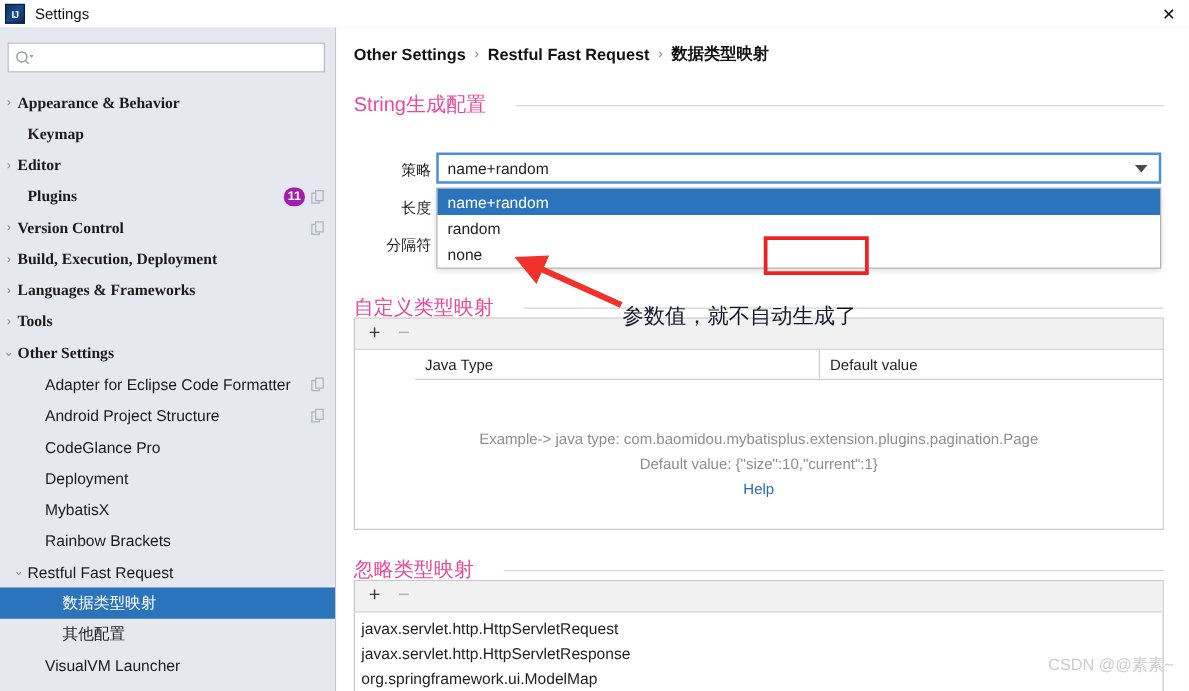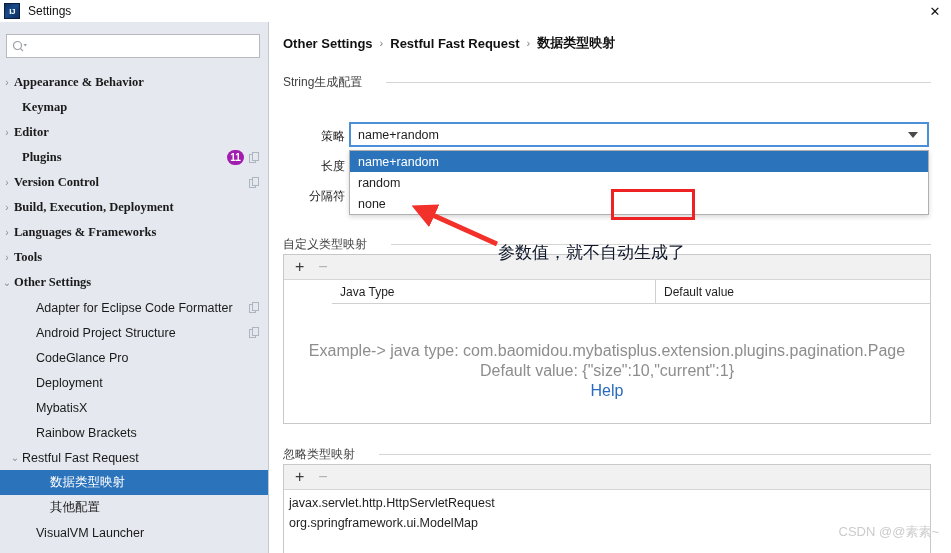--- a/index.html
+++ b/index.html
@@ -194,22 +194,22 @@
     color: #7d7d7d;
     font-weight: normal;
     font-size: 11px;
   }
 
   .section-head {
     position: absolute;
     display: flex;
     align-items: center;
     gap: 24px;
-    font-size: 12px;
-    color: #404040;
+    font-size: 16px;
+    color: #ec4899;
     white-space: nowrap;
   }
   .section-head .rule {
     height: 1px;
     background: #d5d5d5;
   }
 
   
   .form-label {
     position: absolute;
@@ -334,21 +334,21 @@
   }
   .th.first { flex: 0 0 324px; border-right: 1px solid #d0d0d0; }
   .th.second { flex: 1; }
   .table-body {
     position: relative;
     background: #ffffff;
   }
   .empty-help {
     text-align: center;
     color: #8d8d8d;
-    font-size: 16px;
+    font-size: 12px;
     line-height: 20px;
   }
   .empty-help .help-link {
     color: #2a6bbd;
     cursor: pointer;
   }
 
   
   .list-item {
     height: 20px;
@@ -555,19 +555,20 @@
       <span class="rule" style="flex:1;"></span>
     </div>
 
     <div class="panel" style="left:14px; top:442px; width:648px; height:101px;">
       <div class="panel-toolbar">
         <span class="tb-btn">+</span>
         <span class="tb-btn disabled">−</span>
       </div>
       <div id="ignore-list" style="padding-top:3px;">
           <div class="list-item">javax.servlet.http.HttpServletRequest</div>
+          <div class="list-item">javax.servlet.http.HttpServletResponse</div>
           <div class="list-item">org.springframework.ui.ModelMap</div>
         </div>
     </div>
 
     <div class="watermark">CSDN @@素素~</div>
   </div>
 </div>
 
 </body></html>

